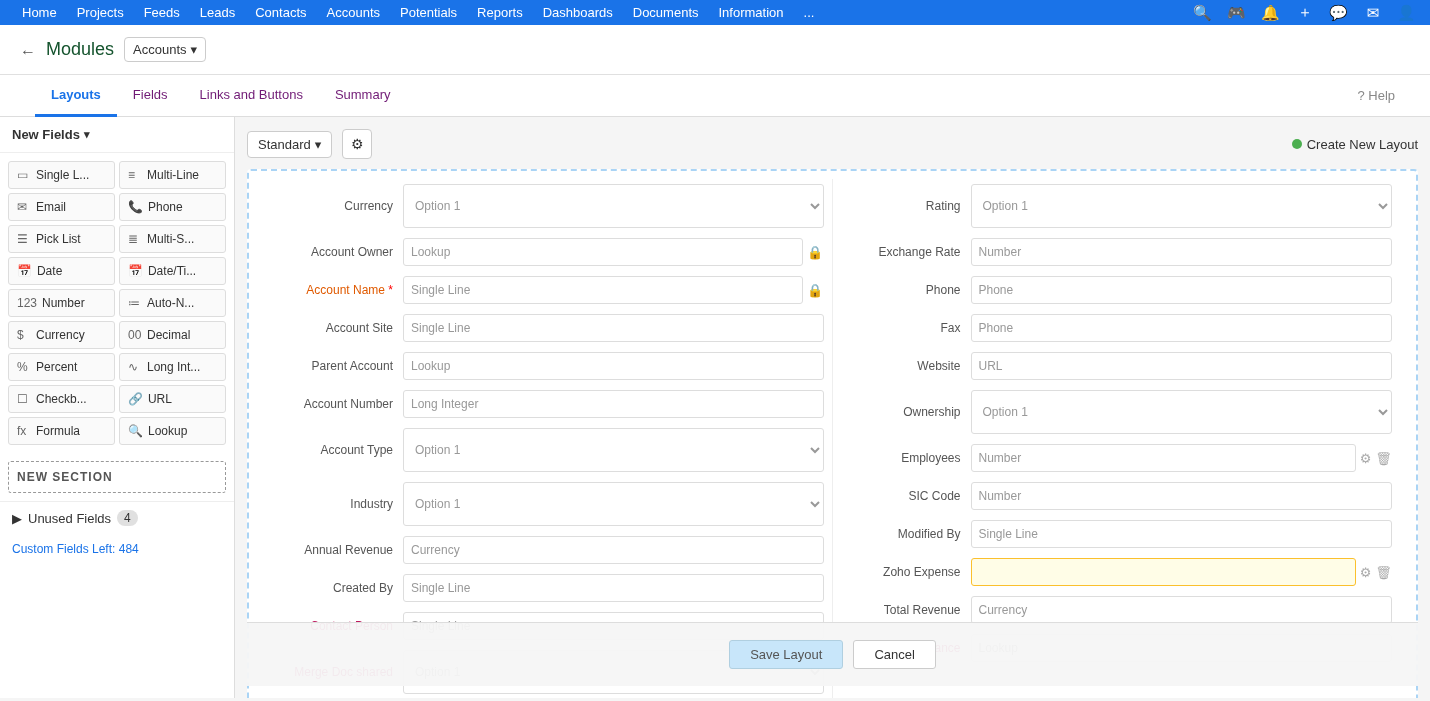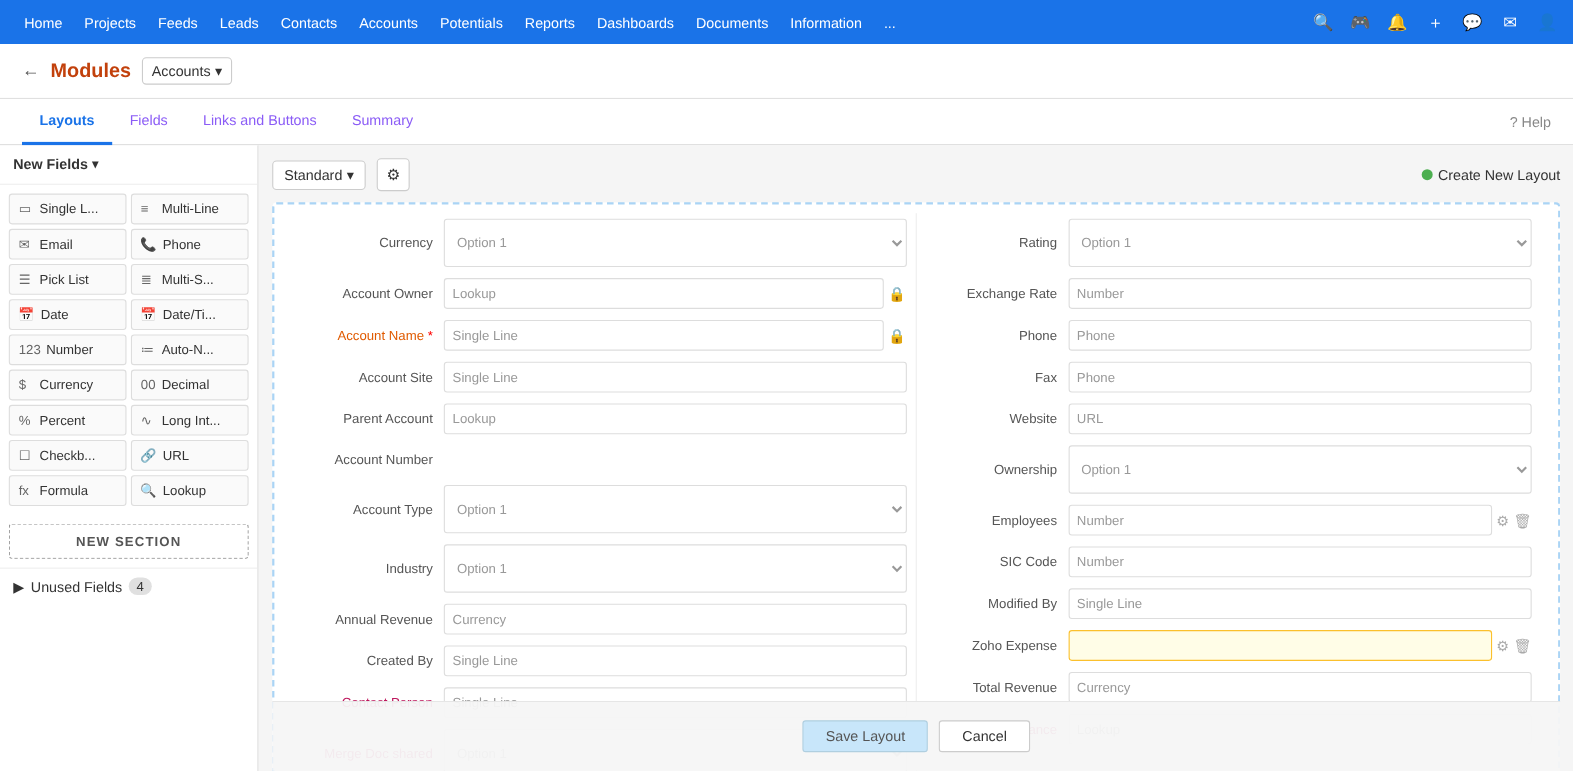--- a/index.html
+++ b/index.html
@@ -4,21 +4,21 @@
   <style>
     * { box-sizing: border-box; margin: 0; padding: 0; }
     body { font-family: Arial, sans-serif; font-size: 13px; background: #f5f5f5; color: #333; }
 
     
     .topnav {
       background: #1a73e8;
       display: flex;
       align-items: center;
       padding: 0 12px;
-      height: 40px;
+      height: 25px;
       color: #fff;
     }
     .topnav-item {
       padding: 0 10px;
       height: 100%;
       display: flex;
       align-items: center;
       font-size: 13px;
       cursor: pointer;
       white-space: nowrap;
@@ -49,48 +49,48 @@
       gap: 10px;
       border-bottom: 1px solid #e0e0e0;
     }
     .back-btn {
       color: #555;
       font-size: 16px;
       cursor: pointer;
     }
     .module-title {
       font-size: 18px;
-      font-weight: bold;
-      color: #c2410c;
+      font-weight: normal;
+      color: #14532d;
     }
     .module-dropdown {
       background: #fff;
       border: 1px solid #ccc;
       border-radius: 4px;
       padding: 4px 8px;
       font-size: 13px;
       cursor: pointer;
       display: flex;
       align-items: center;
       gap: 4px;
     }
 
     
     .tabs-bar {
       background: #fff;
       display: flex;
       align-items: center;
-      padding: 0 20px;
+      padding: 0 35px;
       border-bottom: 1px solid #ddd;
     }
     .tab {
       padding: 12px 16px;
       cursor: pointer;
       font-size: 13px;
-      color: #8b5cf6;
+      color: #701a75;
       border-bottom: 3px solid transparent;
       margin-bottom: -1px;
     }
     .tab.active {
       color: #1a73e8;
       border-bottom: 3px solid #1a73e8;
       font-weight: bold;
     }
     .tab-help {
       margin-left: auto;
@@ -147,21 +147,21 @@
       cursor: grab;
       background: #fafafa;
       white-space: nowrap;
       overflow: hidden;
     }
     .field-icon { color: #666; font-size: 12px; min-width: 14px; }
 
     .new-section-btn {
       margin: 8px;
       padding: 8px;
-      text-align: center;
+      text-align: left;
       border: 1px dashed #999;
       border-radius: 3px;
       font-size: 12px;
       font-weight: bold;
       color: #555;
       cursor: pointer;
       letter-spacing: 1px;
     }
 
     .unused-fields-row {
@@ -483,20 +483,21 @@
           <span class="field-icon">🔍</span>
           <span>Lookup</span>
         </div>
       </div>
     <div class="new-section-btn">NEW SECTION</div>
     <div class="unused-fields-row">
       <span>▶</span>
       <span>Unused Fields</span>
       <span class="unused-badge">4</span>
     </div>
+    <div class="custom-fields-left">Custom Fields Left: 484</div>
   </div>
 
   <div class="content-area">
 
     <div class="layout-toolbar">
       <div class="layout-dropdown">
         <span>Standard</span>
         <span>▾</span>
       </div>
       <div class="gear-btn">
@@ -541,20 +542,24 @@
     </div>
             <div class="form-row">
       <div class="form-label">Parent Account</div>
       <div class="form-field">
         <input class="field-input" type="text" value="Lookup" readonly="" style="">
 
       </div>
     </div>
             <div class="form-row">
       <div class="form-label">Account Number</div>
+      <div class="form-field">
+        <input class="field-input" type="text" value="Long Integer" readonly="" style="">
+
+      </div>
     </div>
             <div class="form-row">
       <div class="form-label">Account Type</div>
       <div class="form-field">
         <select class="field-select"><option>Option 1</option></select>
 
       </div>
     </div>
             <div class="form-row">
       <div class="form-label">Industry</div>

